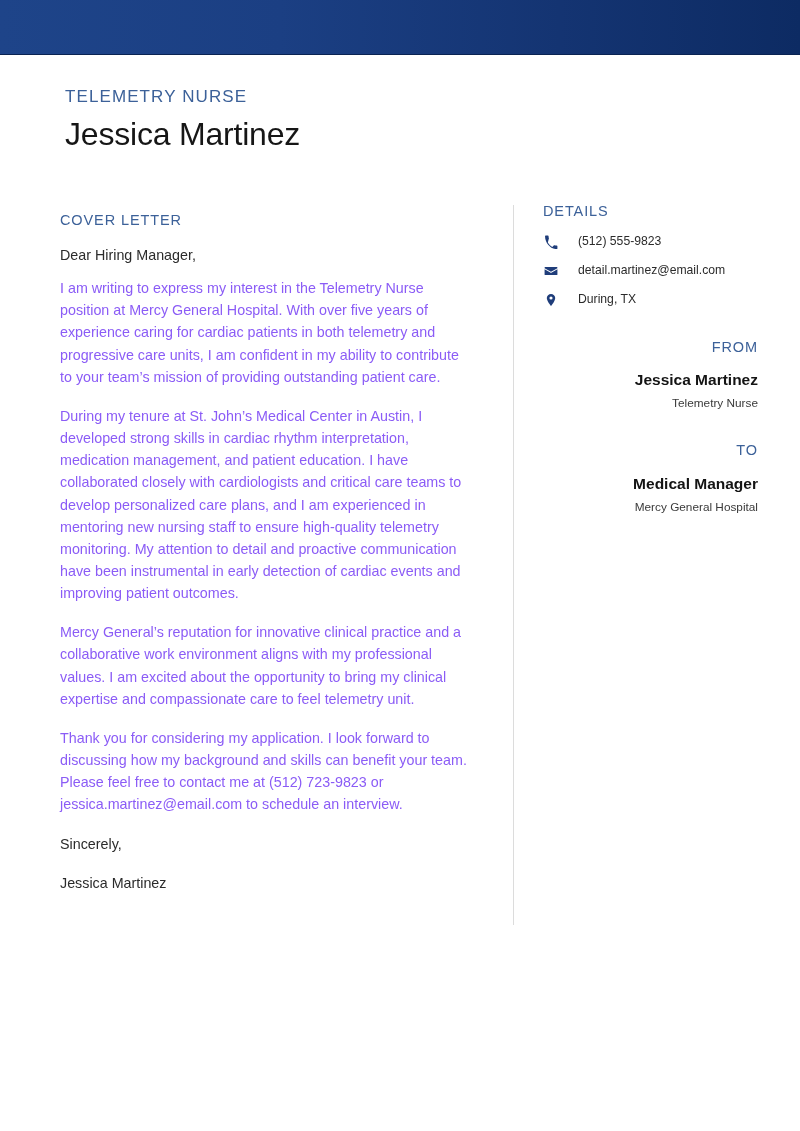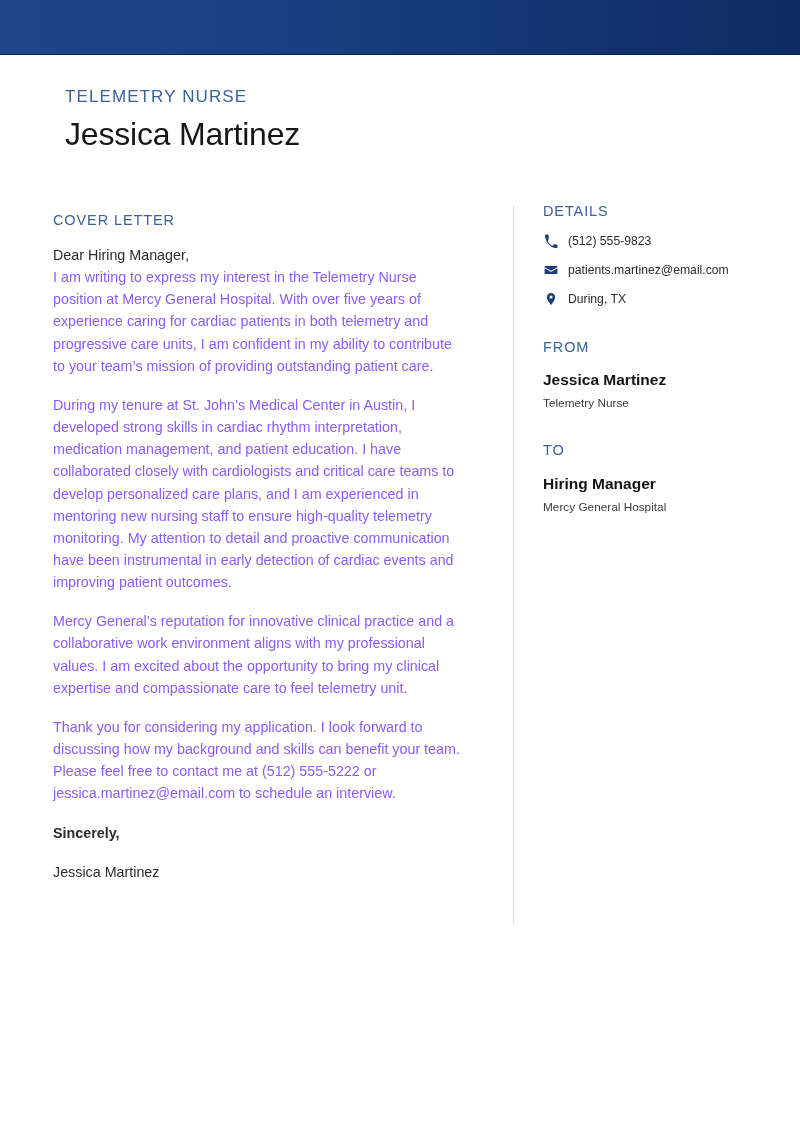--- a/index.html
+++ b/index.html
@@ -30,52 +30,52 @@
     margin-top:9px;
     font-size:32px;color:#161616;font-weight:400;letter-spacing:-0.2px;
     line-height:1.15;
   }
 
   
   .divider{
     position:absolute;left:513px;top:205px;width:1px;height:720px;
     background:#dcdcdc;
   }
-  .left-col{position:absolute;left:53px;top:213px;width:413px;}
+  .left-col{position:absolute;left:60px;top:213px;width:413px;}
   .right-col{position:absolute;left:543px;top:204px;width:215px;}
 
   .sec-head{
     font-size:14.5px;letter-spacing:0.9px;color:#3c6199;
     font-weight:400;line-height:1.1;
   }
   .left-col .sec-head{margin-bottom:15px;}
 
   .salutation{
-    font-size:14.3px;color:#2b2b2b;line-height:1.55;margin:0 0 0 0;
+    font-size:14.3px;color:#2b2b2b;line-height:1.55;margin:0 0 11px 0;
   }
   .para{
     font-size:14.3px;color:#8b5cf6;line-height:1.55;margin:0 0 17px 0;
     text-align:left;
   }
-  .closing{font-size:14.3px;color:#2b2b2b;line-height:1.55;margin:0 0 17px 0;font-weight:bold;}
+  .closing{font-size:14.3px;color:#2b2b2b;line-height:1.55;margin:0 0 17px 0;}
   .sign-name{font-size:14.3px;color:#2b2b2b;line-height:1.55;margin:0;}
 
   
   .detail-list{margin-top:14px;}
   .detail-row{
-    display:flex;align-items:flex-start;gap:10px;margin-bottom:13px;
+    display:flex;align-items:flex-end;gap:20px;margin-bottom:13px;
   }
   .detail-row .ico{
     width:15px;height:15px;flex:0 0 15px;
     display:flex;align-items:center;justify-content:center;
   }
   .detail-row .ico svg{display:block;}
   .detail-text{font-size:12.2px;color:#2b2b2b;line-height:1.3;}
 
-  .blk{margin-top:32px;}
+  .blk{margin-top:32px;text-align:right;}
   .blk .sec-head{margin-bottom:16px;}
   .blk-name{
     font-size:15.5px;font-weight:bold;color:#141414;line-height:1.2;
     margin-bottom:6px;
   }
   .blk-sub{font-size:11.8px;color:#3a3a3a;line-height:1.3;}
 </style>
 </head>
 <body>
 
@@ -91,21 +91,21 @@
   <div class="divider"></div>
 
   <div class="left-col">
     <div class="sec-head">COVER LETTER</div>
 
     <p class="salutation">Dear Hiring Manager,</p>
 
     <p class="para">I am writing to express my interest in the Telemetry Nurse position at Mercy General Hospital. With over five years of experience caring for cardiac patients in both telemetry and progressive care units, I am confident in my ability to contribute to your team’s mission of providing outstanding patient care.</p>
     <p class="para">During my tenure at St. John’s Medical Center in Austin, I developed strong skills in cardiac rhythm interpretation, medication management, and patient education. I have collaborated closely with cardiologists and critical care teams to develop personalized care plans, and I am experienced in mentoring new nursing staff to ensure high-quality telemetry monitoring. My attention to detail and proactive communication have been instrumental in early detection of cardiac events and improving patient outcomes.</p>
     <p class="para">Mercy General’s reputation for innovative clinical practice and a collaborative work environment aligns with my professional values. I am excited about the opportunity to bring my clinical expertise and compassionate care to feel telemetry unit.</p>
-    <p class="para">Thank you for considering my application. I look forward to discussing how my background and skills can benefit your team. Please feel free to contact me at (512) 555-5222 or jessica.martinez@email.com to schedule an interview.</p>
+    <p class="para">Thank you for considering my application. I look forward to discussing how my background and skills can benefit your team. Please feel free to contact me at (512) 723-9823 or jessica.martinez@email.com to schedule an interview.</p>
 
     <p class="closing">Sincerely,</p>
     <p class="sign-name">Jessica Martinez</p>
   </div>
 
   <div class="right-col">
 
     <div>
       <div class="sec-head">DETAILS</div>
 
@@ -119,21 +119,21 @@
           </span>
           <span class="detail-text">(512) 555-9823</span>
         </div>
 
         <div class="detail-row">
           <span class="ico">
             <svg width="14" height="14" viewBox="0 0 24 24" aria-hidden="true">
               <path fill="#1f3d7a" d="M2 5h20c.6 0 1 .4 1 1v1.1l-11 6.3L1 7.1V6c0-.6.4-1 1-1zM1 9.2l10.5 6c.3.2.7.2 1 0L23 9.2V18c0 .6-.4 1-1 1H2c-.6 0-1-.4-1-1V9.2z"></path>
             </svg>
           </span>
-          <span class="detail-text">patients.martinez@email.com</span>
+          <span class="detail-text">detail.martinez@email.com</span>
         </div>
 
         <div class="detail-row">
           <span class="ico">
             <svg width="14" height="14" viewBox="0 0 24 24" aria-hidden="true">
               <path fill="#1f3d7a" d="M12 1.5c-4 0-7.2 3.2-7.2 7.2 0 5.4 7.2 13.8 7.2 13.8s7.2-8.4 7.2-13.8c0-4-3.2-7.2-7.2-7.2z"></path>
               <circle cx="12" cy="8.6" r="2.7" fill="#ffffff"></circle>
             </svg>
           </span>
           <span class="detail-text">During, TX</span>
@@ -143,18 +143,18 @@
     </div>
 
     <div class="blk">
       <div class="sec-head">FROM</div>
       <div class="blk-name">Jessica Martinez</div>
       <div class="blk-sub">Telemetry Nurse</div>
     </div>
 
     <div class="blk">
       <div class="sec-head">TO</div>
-      <div class="blk-name">Hiring Manager</div>
+      <div class="blk-name">Medical Manager</div>
       <div class="blk-sub">Mercy General Hospital</div>
     </div>
 
   </div>
 </div>
 
 </body></html>

